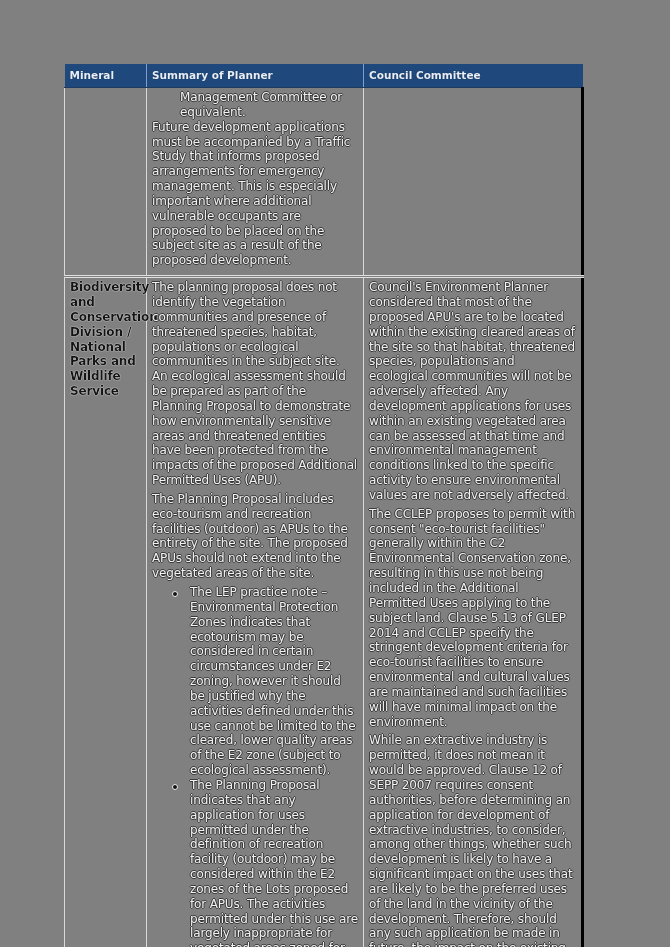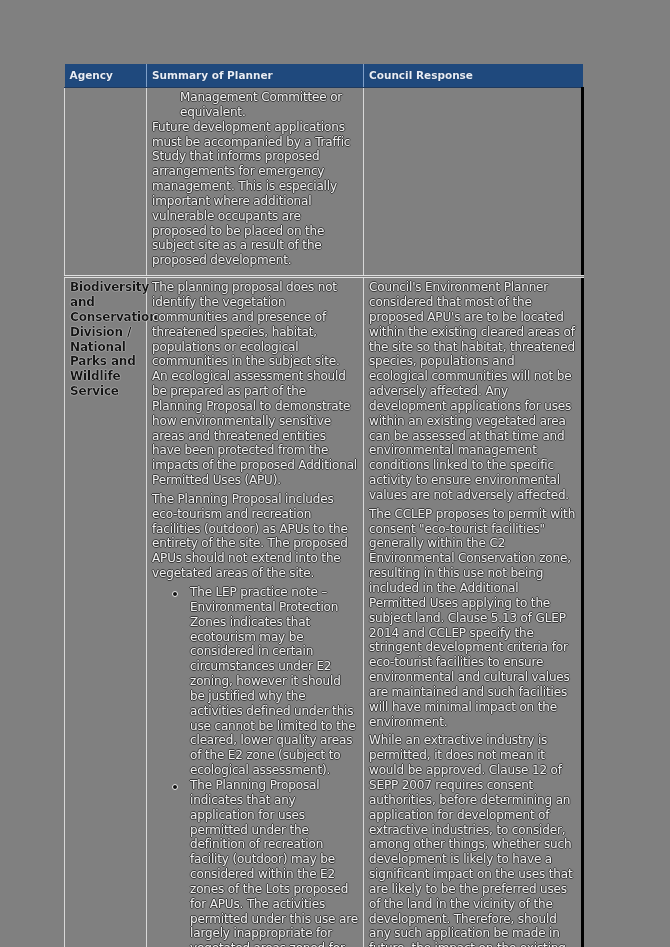--- a/index.html
+++ b/index.html
@@ -92,23 +92,23 @@
 <body>
 
 <table class="doc-table">
   <colgroup>
       <col class="c1">
       <col class="c2">
       <col class="c3">
     </colgroup>
   <thead>
     <tr class="hdr">
-      <th>Agency</th>
+      <th>Mineral</th>
       <th>Summary of Planner</th>
-      <th>Council Response</th>
+      <th>Council Committee</th>
     </tr>
   </thead>
   <tbody>
     <tr class="row-a">
       <td class="agency"></td>
       <td>
         <p class="indent">Management Committee or equivalent.</p>
         <p>Future development applications must be accompanied by a Traffic Study that informs proposed arrangements for emergency management. This is especially important where additional vulnerable occupants are proposed to be placed on the subject site as a result of the proposed development.</p>
       </td>
       <td class="resp"></td>

